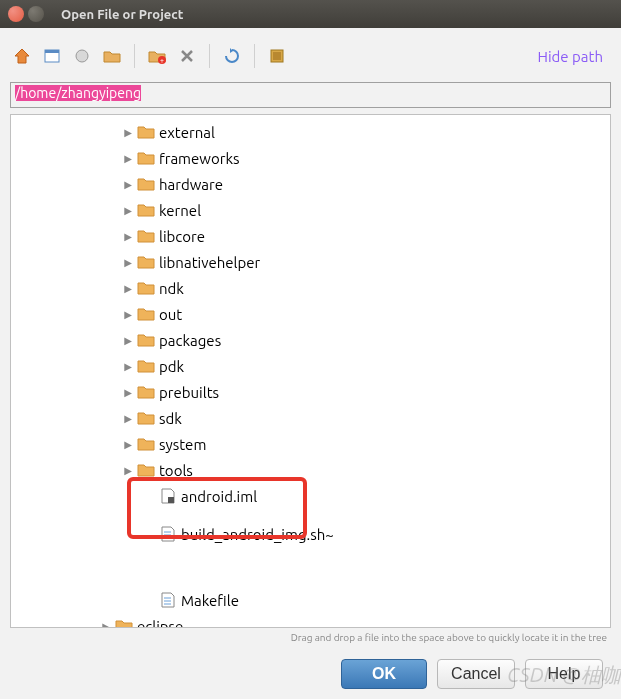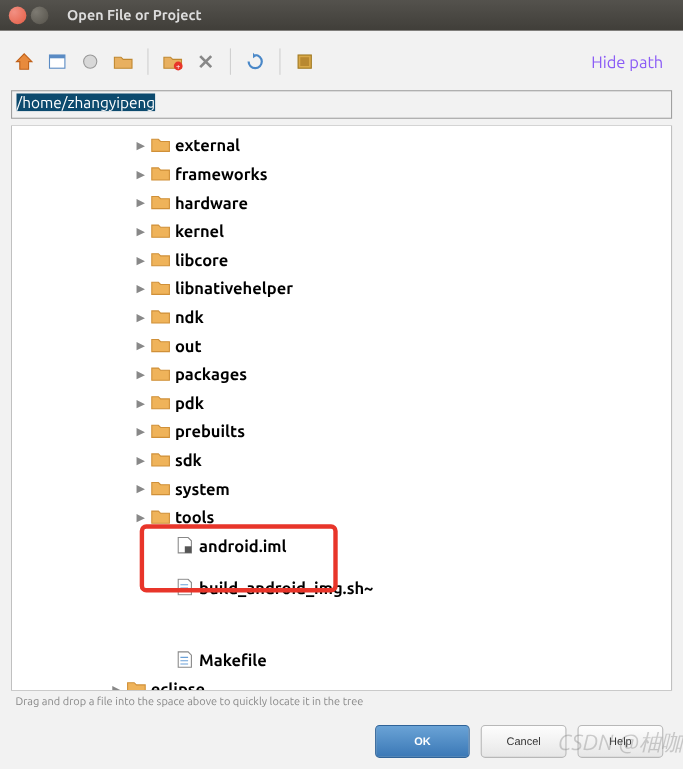--- a/index.html
+++ b/index.html
@@ -12,34 +12,34 @@
     .titlebar-title { margin-left: 13px; font-weight: bold; font-size: 13px; color: #dcdcdc; }
 
     .content { background: #f2f2f2; padding: 10px; height: calc(699px - 28px); display: flex; flex-direction: column; }
     
     .toolbar { height: 36px; display: flex; align-items: center; gap: 6px; margin-bottom: 8px; }
     .tb-sep { width: 1px; height: 24px; background: #d0d0d0; margin: 0 4px; }
     .tb-icon { width: 24px; height: 24px; display: flex; align-items: center; justify-content: center; cursor: pointer; }
     .hide-path { margin-left: auto; color: #8b5cf6; font-size: 15px; cursor: pointer; padding-right: 8px; }
     
     .path-input { width: 100%; height: 26px; border: 1px solid #a0a0a0; padding: 2px 4px; font-size: 14px; margin-bottom: 6px; font-family: inherit; }
-    .path-input .sel { background: #0c4a6e; color: #fff; }
+    .path-input .sel { background: #ec4899; color: #fff; }
     
     .tree-wrap { flex: 1; background: #fff; border: 1px solid #c0c0c0; overflow-y: auto; position: relative; padding-top: 4px; }
     .tree-row { height: 26px; display: flex; align-items: center; padding-left: 0; white-space: nowrap; }
     .tree-arrow { width: 14px; color: #888; font-size: 10px; text-align: center; margin-right: 2px; }
     .tree-folder { width: 18px; height: 16px; margin-right: 4px; }
     .tree-file { width: 18px; height: 18px; margin-right: 4px; display:flex; align-items:center; justify-content:center;}
-    .tree-label { color: #000; font-size: 15px; font-weight: bold; }
+    .tree-label { color: #000; font-size: 15px; }
     .highlight-box { position: absolute; border: 4px solid #e8352a; border-radius: 6px; pointer-events: none; }
     
-    .hint { text-align: left; font-size: 10px; color: #888; padding: 4px; }
+    .hint { text-align: right; font-size: 10px; color: #888; padding: 4px; }
     
     .buttons { display: flex; justify-content: flex-end; gap: 10px; padding: 12px 8px 0 0; }
-    .btn { height: 30px; min-width: 78px; border-radius: 4px; border: 1px solid #b8b8b8; background: linear-gradient(#fdfdfd,#e7e7e7); cursor: pointer; font-size: 10px; color: #333; }
+    .btn { height: 30px; min-width: 78px; border-radius: 4px; border: 1px solid #b8b8b8; background: linear-gradient(#fdfdfd,#e7e7e7); cursor: pointer; font-size: 16px; color: #333; }
     .btn-ok { background: linear-gradient(#6aa3d6,#3b78b6); color: #fff; border-color: #2f6398; font-weight: bold; min-width: 86px; }
     
     .watermark { position: absolute; right: 0; bottom: 10px; color: rgba(120,120,120,0.35); font-size: 20px; font-style: italic; pointer-events:none; }
   </style>
 </head>
 <body>
 
 <div class="titlebar">
   <span class="titlebar-btn tb-close"></span>
   <span class="titlebar-btn tb-min"></span>

